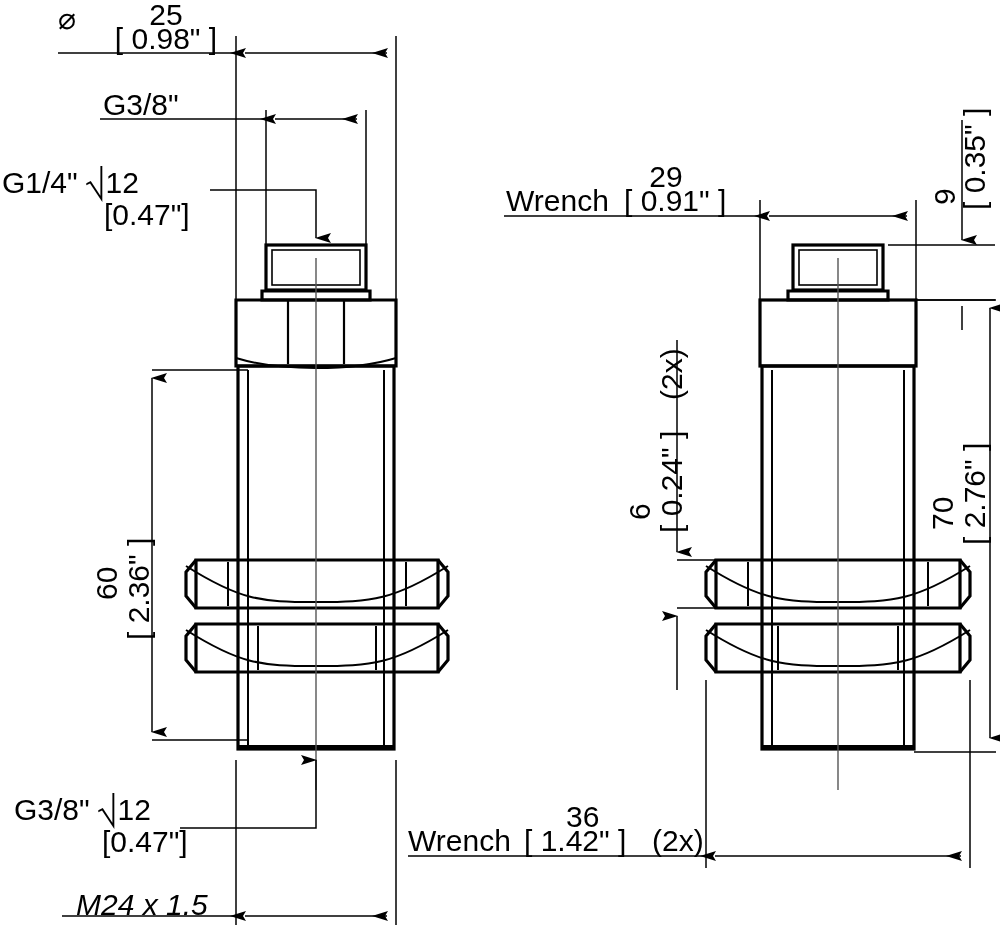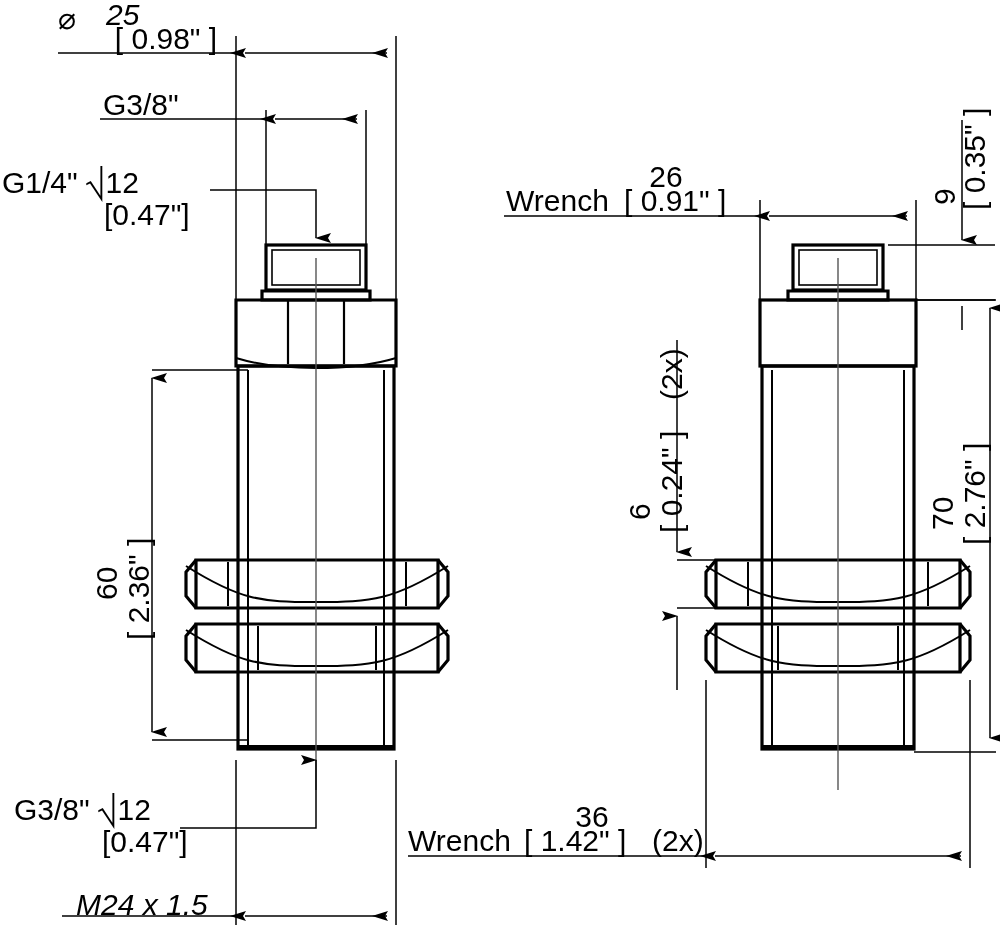--- a/index.html
+++ b/index.html
@@ -147,48 +147,48 @@
     <line x1="914" y1="752" x2="996" y2="752"></line>
 
     <line x1="706" y1="680" x2="706" y2="868"></line>
     <line x1="970" y1="680" x2="970" y2="868"></line>
     <line x1="715" y1="856" x2="961" y2="856" marker-start="url(#ah)" marker-end="url(#ah)"></line>
     <line x1="408" y1="856" x2="706" y2="856"></line>
   </g>
 </svg>
 
 <div class="lbl t30" style="left:58px; top:4px;">⌀</div>
-<div class="lbl t30" style="left:106px; top:0px; width:120px; text-align:left;font-style:italic;">25</div>
+<div class="lbl t30" style="left:106px; top:0px; width:120px; text-align:center;">25</div>
 <div class="lbl t30" style="left:106px; top:24px; width:120px; text-align:center;">[ 0.98" ]</div>
 
 <div class="lbl t30" style="left:103px; top:90px;">G3/8"</div>
 
 <div class="lbl t30" style="left:2px; top:168px;">G1/4" ⎷12</div>
 <div class="lbl t30" style="left:104px; top:200px;">[0.47"]</div>
 
 <div class="lbl t30 rot" style="left:92px; top:600px; transform:rotate(-90deg);">60</div>
 <div class="lbl t30 rot" style="left:124px; top:640px; transform:rotate(-90deg);">[ 2.36" ]</div>
 
 <div class="lbl t30" style="left:14px; top:795px;">G3/8" ⎷12</div>
 <div class="lbl t30" style="left:102px; top:827px;">[0.47"]</div>
 
 <div class="lbl t30" style="left:76px; top:890px;font-style:italic;">M24 x 1.5</div>
 
 <div class="lbl t30" style="left:506px; top:186px;">Wrench</div>
-<div class="lbl t30" style="left:626px; top:162px; width:80px; text-align:center;">26</div>
+<div class="lbl t30" style="left:626px; top:162px; width:80px; text-align:center;">29</div>
 <div class="lbl t30" style="left:624px; top:186px;">[ 0.91" ]</div>
 
 <div class="lbl t30 rot" style="left:930px; top:205px; transform:rotate(-90deg);">9</div>
 <div class="lbl t30 rot" style="left:960px; top:210px; transform:rotate(-90deg);">[ 0.35" ]</div>
 
 <div class="lbl t30 rot" style="left:625px; top:520px; transform:rotate(-90deg);">6</div>
 <div class="lbl t30 rot" style="left:657px; top:533px; transform:rotate(-90deg);">[ 0.24" ]</div>
 <div class="lbl t30 rot" style="left:657px; top:400px; transform:rotate(-90deg);">(2x)</div>
 
 <div class="lbl t30 rot" style="left:928px; top:530px; transform:rotate(-90deg);">70</div>
 <div class="lbl t30 rot" style="left:960px; top:545px; transform:rotate(-90deg);">[ 2.76" ]</div>
 
 <div class="lbl t30" style="left:408px; top:826px;">Wrench</div>
-<div class="lbl t30" style="left:552px; top:802px; width:80px; text-align:center;">36</div>
+<div class="lbl t30" style="left:566px; top:802px; width:80px; ">36</div>
 <div class="lbl t30" style="left:524px; top:826px;">[ 1.42" ]</div>
 <div class="lbl t30" style="left:652px; top:826px;">(2x)</div>
 
 </div>
 
 </body></html>

